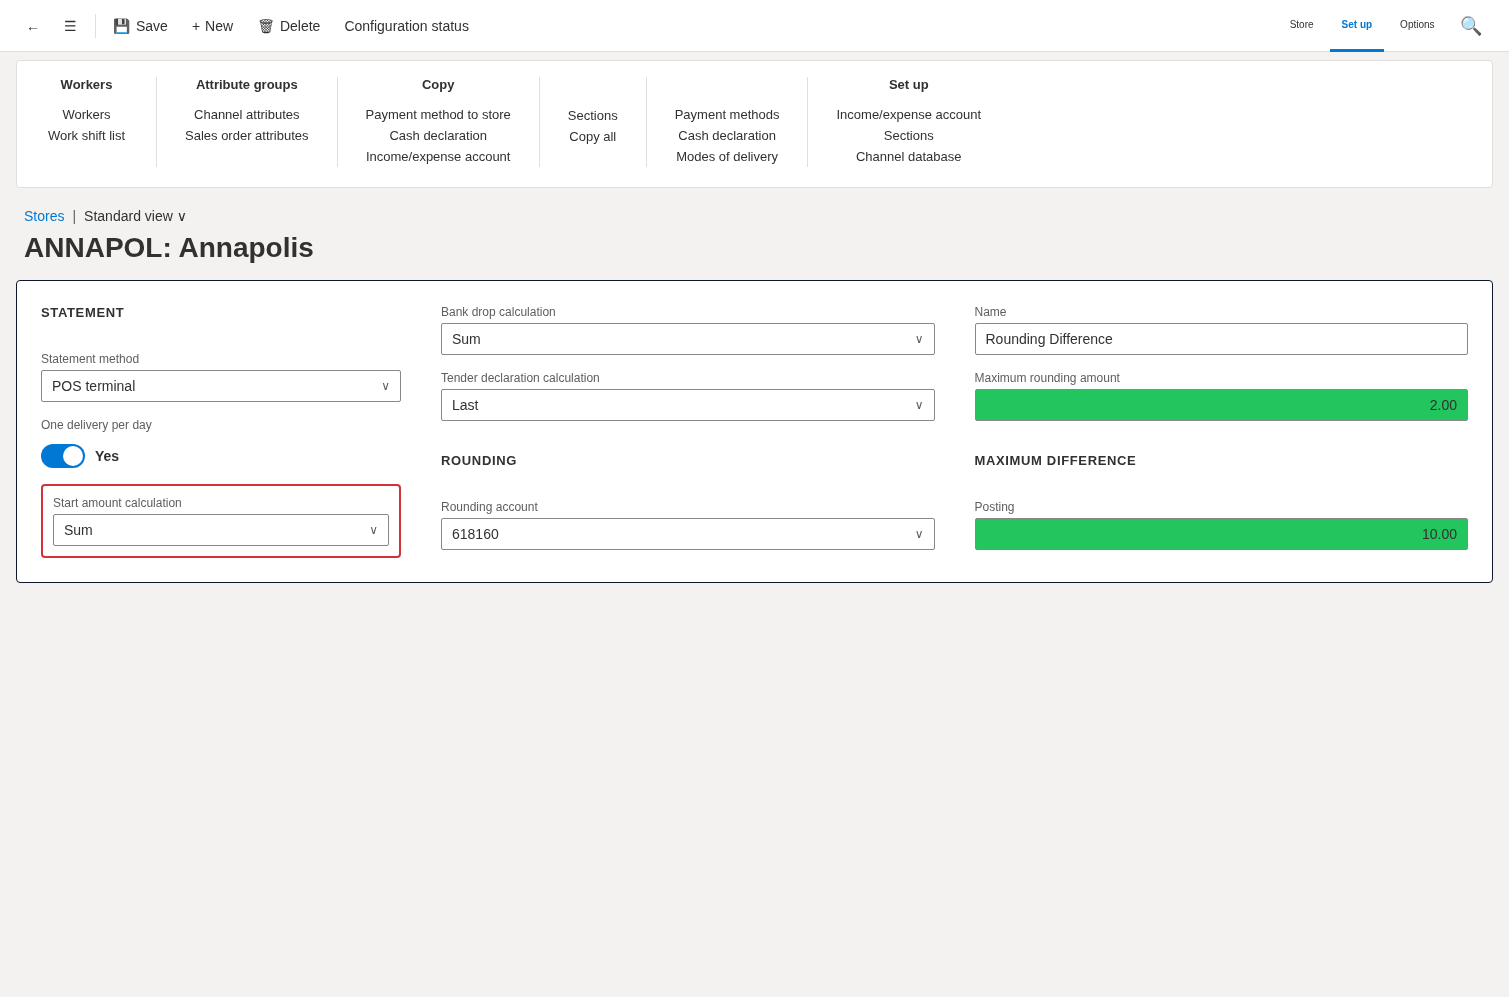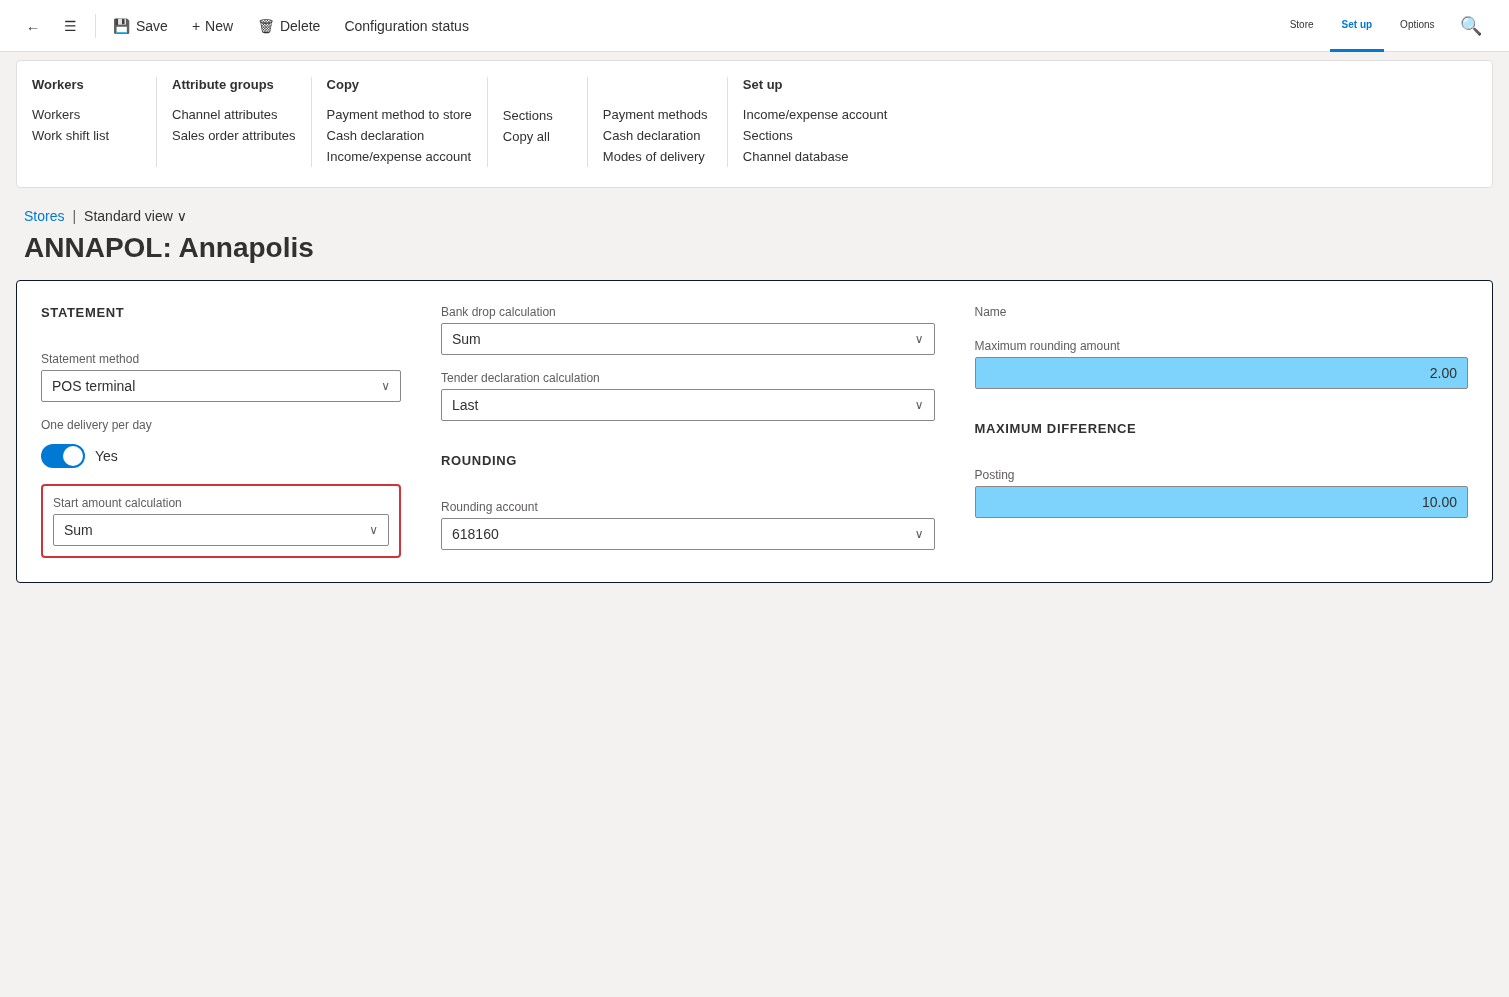--- a/index.html
+++ b/index.html
@@ -70,23 +70,24 @@
     .mega-menu {
       background: #fff;
       border: 1px solid #e1dfdd;
       border-radius: 4px;
       margin: 8px 16px;
       padding: 16px 0 20px 0;
       display: flex;
       gap: 0;
     }
     .menu-group {
-      padding: 0 15px;
+      padding: 0 28px;
       border-right: 1px solid #e1dfdd;
       min-width: 140px;
+      text-align: center;
     }
     .menu-group:last-child { border-right: none; }
     .menu-group-title {
       font-weight: 700;
       font-size: 13px;
       color: #323130;
       margin-bottom: 12px;
       white-space: nowrap;
     }
     .menu-item {
@@ -169,21 +170,21 @@
       font-size: 14px;
       color: #323130;
       min-height: 32px;
     }
     .field-input {
       border: 1px solid #8a8886;
       border-radius: 2px;
       padding: 6px 10px;
       font-size: 14px;
       color: #323130;
-      background: #7dd3fc;
+      background: #22c55e;
       min-height: 32px;
       text-align: right;
     }
     .field-input-text {
       border: 1px solid #8a8886;
       border-radius: 2px;
       padding: 6px 10px;
       font-size: 14px;
       color: #323130;
       background: #fff;
@@ -210,20 +211,21 @@
       background: #fff;
       border-radius: 50%;
       position: absolute;
       top: 2px;
       right: 2px;
       transition: left 0.2s;
     }
     .toggle-label {
       font-size: 14px;
       color: #323130;
+      font-weight: bold;
     }
 
     
     .highlight-box {
       border: 2px solid #d13438;
       border-radius: 4px;
       padding: 10px;
       margin-top: 16px;
       display: inline-block;
     }
@@ -370,20 +372,21 @@
 
       <div class="field-label">Rounding account</div>
       <div class="field-select">
         <span>618160</span>
         <span class="chevron-icon">∨</span>
       </div>
     </div>
 
     <div class="form-col">
       <div class="field-label">Name</div>
+      <input class="field-input-text" type="text" value="Rounding Difference" style="">
 
       <div class="field-label">Maximum rounding amount</div>
       <input class="field-input" type="text" value="2.00" style="">
 
       <div class="section-title" style="margin-top:32px;">MAXIMUM DIFFERENCE</div>
 
       <div class="field-label">Posting</div>
       <input class="field-input" type="text" value="10.00" style="">
     </div>
 

